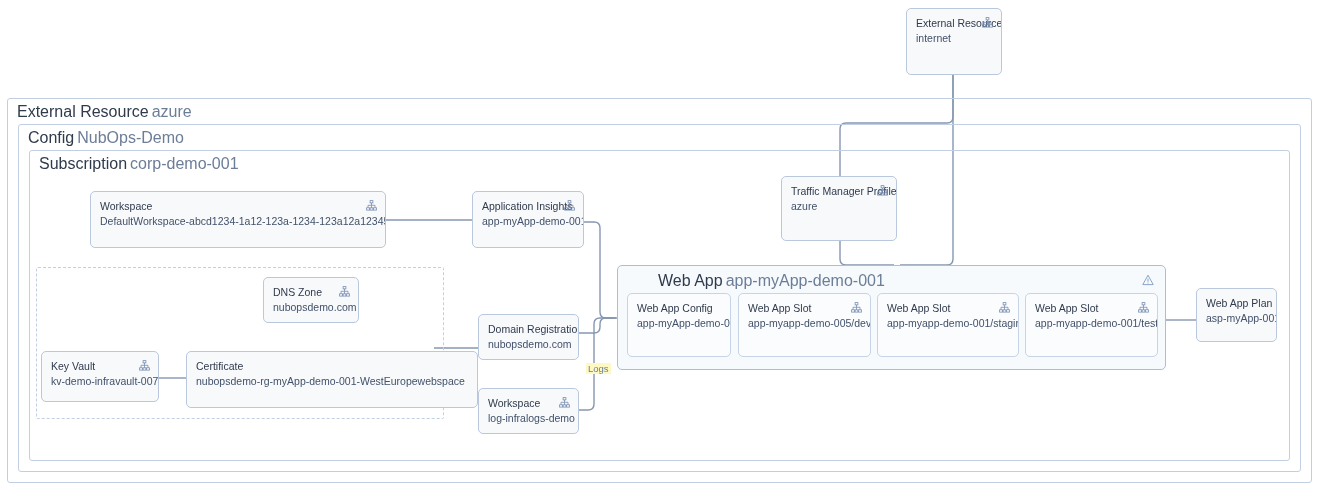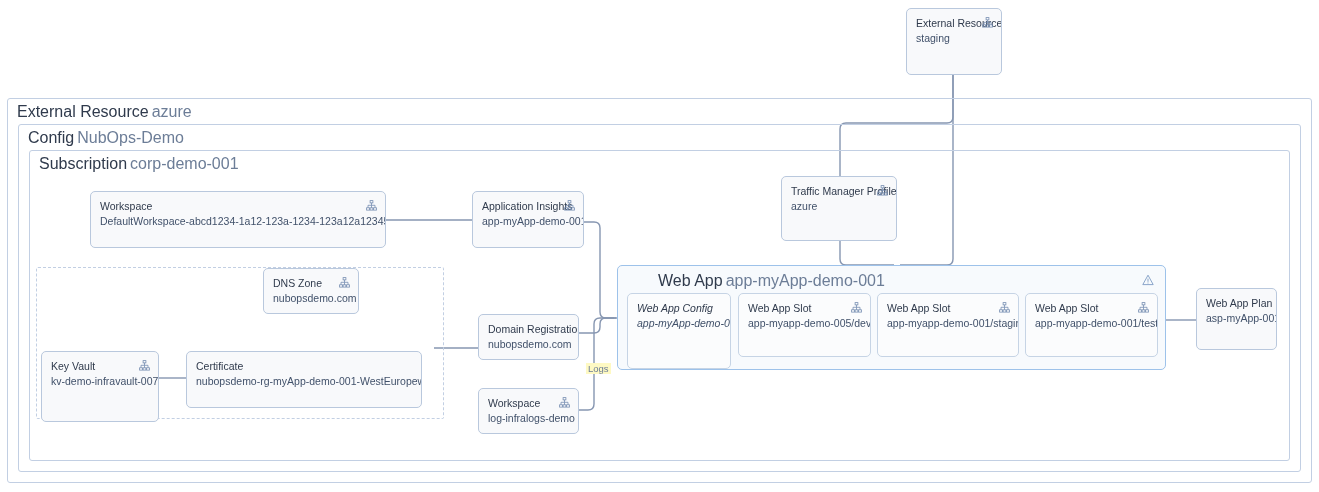--- a/index.html
+++ b/index.html
@@ -177,21 +177,21 @@
       <svg viewBox="0 0 12 12" width="12" height="12">
         <path d="M6 1.2 L11.2 10.6 L0.8 10.6 Z" fill="none" stroke="#7e9cc4" stroke-width="0.9" stroke-linejoin="round"></path>
         <rect x="5.55" y="4.6" width="0.9" height="3.2" fill="#7e9cc4"></rect>
         <rect x="5.55" y="8.5" width="0.9" height="0.95" fill="#7e9cc4"></rect>
       </svg>
     </span>
   </div>
 
   <div class="node" style="left:906px;top:8px;width:96px;height:67px;">
     <div class="type">External Resource</div>
-    <div class="name">staging</div>
+    <div class="name">internet</div>
     <span class="node-icon">
       <svg viewBox="0 0 11 11" width="11" height="11">
         <rect x="4.1" y="0.6" width="2.8" height="2.3" fill="none" stroke="#6f88ad" stroke-width="0.8"></rect>
         <rect x="0.6" y="7.8" width="2.8" height="2.3" fill="none" stroke="#6f88ad" stroke-width="0.8"></rect>
         <rect x="4.1" y="7.8" width="2.8" height="2.3" fill="none" stroke="#6f88ad" stroke-width="0.8"></rect>
         <rect x="7.6" y="7.8" width="2.8" height="2.3" fill="none" stroke="#6f88ad" stroke-width="0.8"></rect>
         <path d="M5.5 2.9 V5.3 M2 7.8 V5.3 H9 V7.8 M5.5 5.3 V7.8" fill="none" stroke="#6f88ad" stroke-width="0.8"></path>
       </svg>
     </span>
   </div>
@@ -231,49 +231,49 @@
       <svg viewBox="0 0 11 11" width="11" height="11">
         <rect x="4.1" y="0.6" width="2.8" height="2.3" fill="none" stroke="#6f88ad" stroke-width="0.8"></rect>
         <rect x="0.6" y="7.8" width="2.8" height="2.3" fill="none" stroke="#6f88ad" stroke-width="0.8"></rect>
         <rect x="4.1" y="7.8" width="2.8" height="2.3" fill="none" stroke="#6f88ad" stroke-width="0.8"></rect>
         <rect x="7.6" y="7.8" width="2.8" height="2.3" fill="none" stroke="#6f88ad" stroke-width="0.8"></rect>
         <path d="M5.5 2.9 V5.3 M2 7.8 V5.3 H9 V7.8 M5.5 5.3 V7.8" fill="none" stroke="#6f88ad" stroke-width="0.8"></path>
       </svg>
     </span>
   </div>
 
-  <div class="node" style="left:263px;top:268px;width:96px;height:46px;">
+  <div class="node" style="left:263px;top:277px;width:96px;height:46px;">
     <div class="type">DNS Zone</div>
     <div class="name">nubopsdemo.com</div>
     <span class="node-icon">
       <svg viewBox="0 0 11 11" width="11" height="11">
         <rect x="4.1" y="0.6" width="2.8" height="2.3" fill="none" stroke="#6f88ad" stroke-width="0.8"></rect>
         <rect x="0.6" y="7.8" width="2.8" height="2.3" fill="none" stroke="#6f88ad" stroke-width="0.8"></rect>
         <rect x="4.1" y="7.8" width="2.8" height="2.3" fill="none" stroke="#6f88ad" stroke-width="0.8"></rect>
         <rect x="7.6" y="7.8" width="2.8" height="2.3" fill="none" stroke="#6f88ad" stroke-width="0.8"></rect>
         <path d="M5.5 2.9 V5.3 M2 7.8 V5.3 H9 V7.8 M5.5 5.3 V7.8" fill="none" stroke="#6f88ad" stroke-width="0.8"></path>
       </svg>
     </span>
   </div>
 
-  <div class="node" style="left:41px;top:351px;width:118px;height:71px;">
+  <div class="node" style="left:41px;top:351px;width:118px;height:51px;">
     <div class="type">Key Vault</div>
     <div class="name">kv-demo-infravault-007</div>
     <span class="node-icon">
       <svg viewBox="0 0 11 11" width="11" height="11">
         <rect x="4.1" y="0.6" width="2.8" height="2.3" fill="none" stroke="#6f88ad" stroke-width="0.8"></rect>
         <rect x="0.6" y="7.8" width="2.8" height="2.3" fill="none" stroke="#6f88ad" stroke-width="0.8"></rect>
         <rect x="4.1" y="7.8" width="2.8" height="2.3" fill="none" stroke="#6f88ad" stroke-width="0.8"></rect>
         <rect x="7.6" y="7.8" width="2.8" height="2.3" fill="none" stroke="#6f88ad" stroke-width="0.8"></rect>
         <path d="M5.5 2.9 V5.3 M2 7.8 V5.3 H9 V7.8 M5.5 5.3 V7.8" fill="none" stroke="#6f88ad" stroke-width="0.8"></path>
       </svg>
     </span>
   </div>
 
-  <div class="node" style="left:186px;top:351px;width:236px;height:57px;">
+  <div class="node" style="left:186px;top:351px;width:292px;height:57px;">
     <div class="type">Certificate</div>
     <div class="name">nubopsdemo-rg-myApp-demo-001-WestEuropewebspace</div>
   </div>
 
   <div class="node" style="left:478px;top:314px;width:101px;height:46px;">
     <div class="type">Domain Registration</div>
     <div class="name">nubopsdemo.com</div>
   </div>
 
   <div class="node" style="left:478px;top:388px;width:101px;height:46px;">
@@ -283,21 +283,21 @@
       <svg viewBox="0 0 11 11" width="11" height="11">
         <rect x="4.1" y="0.6" width="2.8" height="2.3" fill="none" stroke="#6f88ad" stroke-width="0.8"></rect>
         <rect x="0.6" y="7.8" width="2.8" height="2.3" fill="none" stroke="#6f88ad" stroke-width="0.8"></rect>
         <rect x="4.1" y="7.8" width="2.8" height="2.3" fill="none" stroke="#6f88ad" stroke-width="0.8"></rect>
         <rect x="7.6" y="7.8" width="2.8" height="2.3" fill="none" stroke="#6f88ad" stroke-width="0.8"></rect>
         <path d="M5.5 2.9 V5.3 M2 7.8 V5.3 H9 V7.8 M5.5 5.3 V7.8" fill="none" stroke="#6f88ad" stroke-width="0.8"></path>
       </svg>
     </span>
   </div>
 
-  <div class="node inner" style="left:627px;top:293px;width:104px;height:76px;font-style:italic;">
+  <div class="node inner" style="left:627px;top:293px;width:104px;height:64px;">
     <div class="type">Web App Config</div>
     <div class="name">app-myApp-demo-001</div>
   </div>
 
   <div class="node inner" style="left:738px;top:293px;width:133px;height:64px;">
     <div class="type">Web App Slot</div>
     <div class="name">app-myapp-demo-005/dev</div>
     <span class="node-icon">
       <svg viewBox="0 0 11 11" width="11" height="11">
         <rect x="4.1" y="0.6" width="2.8" height="2.3" fill="none" stroke="#6f88ad" stroke-width="0.8"></rect>
@@ -330,20 +330,20 @@
       <svg viewBox="0 0 11 11" width="11" height="11">
         <rect x="4.1" y="0.6" width="2.8" height="2.3" fill="none" stroke="#6f88ad" stroke-width="0.8"></rect>
         <rect x="0.6" y="7.8" width="2.8" height="2.3" fill="none" stroke="#6f88ad" stroke-width="0.8"></rect>
         <rect x="4.1" y="7.8" width="2.8" height="2.3" fill="none" stroke="#6f88ad" stroke-width="0.8"></rect>
         <rect x="7.6" y="7.8" width="2.8" height="2.3" fill="none" stroke="#6f88ad" stroke-width="0.8"></rect>
         <path d="M5.5 2.9 V5.3 M2 7.8 V5.3 H9 V7.8 M5.5 5.3 V7.8" fill="none" stroke="#6f88ad" stroke-width="0.8"></path>
       </svg>
     </span>
   </div>
 
-  <div class="node" style="left:1196px;top:288px;width:81px;height:62px;">
+  <div class="node" style="left:1196px;top:288px;width:81px;height:54px;">
     <div class="type">Web App Plan</div>
     <div class="name">asp-myApp-001</div>
   </div>
 
   <div class="edge-label" style="left:586px;top:363px;">Logs</div>
 
 </div>
 
 </body></html>

